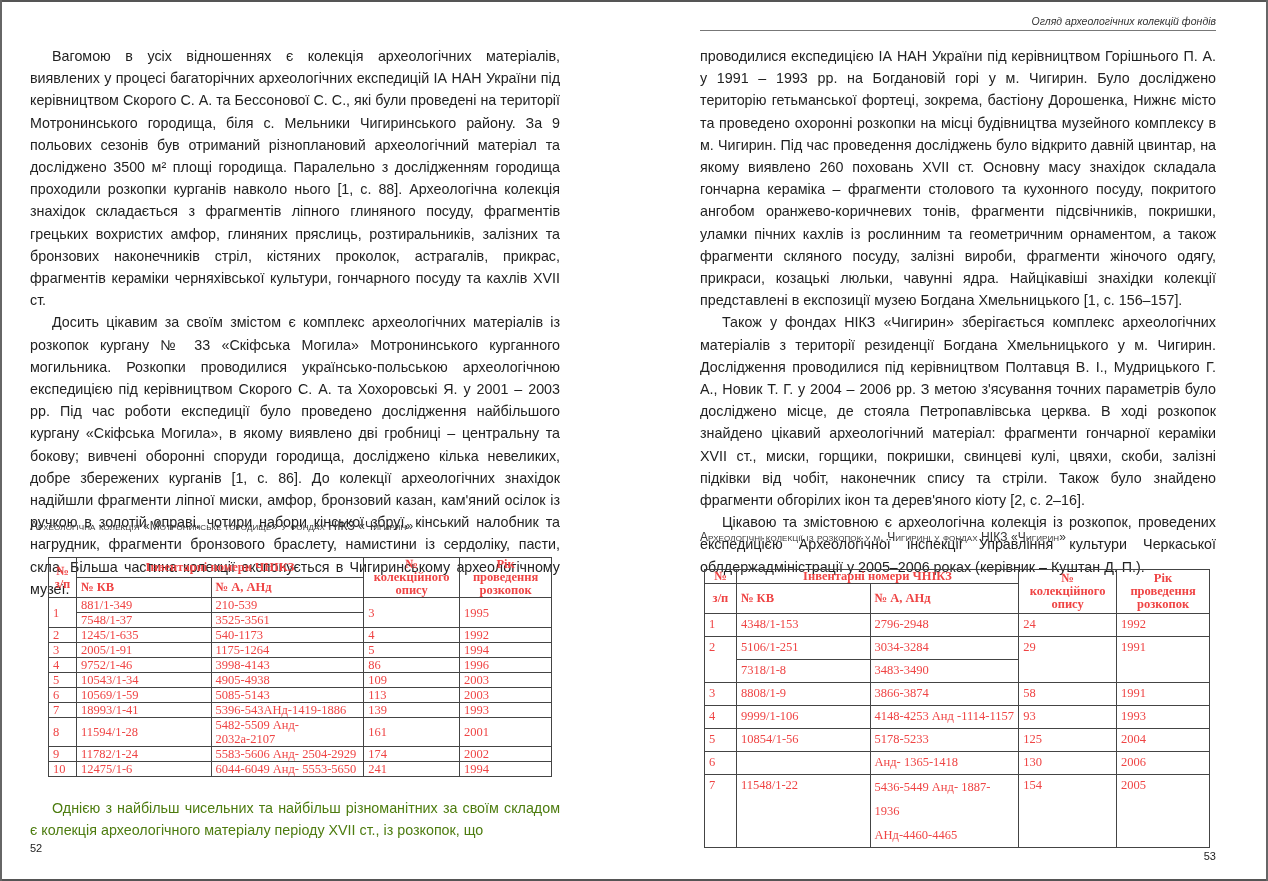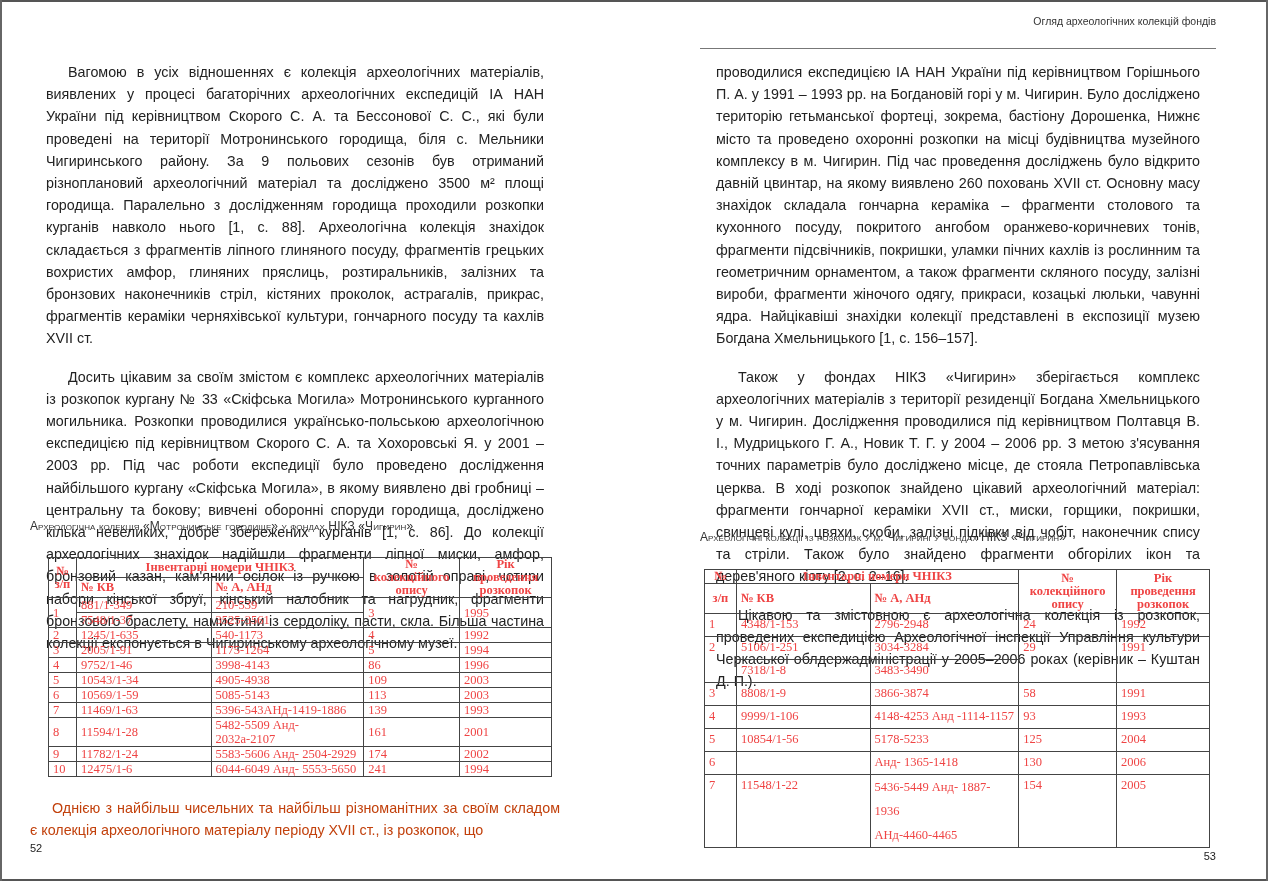--- a/index.html
+++ b/index.html
@@ -13,32 +13,32 @@
   .frame-top { position: absolute; left: 0; top: 0; width: 1268px; height: 2px; background: #555; }
   .frame-bottom { position: absolute; left: 0; bottom: 0; width: 1268px; height: 2px; background: #555; }
   .frame-left { position: absolute; left: 0; top: 0; width: 2px; height: 881px; background: #666; }
   .frame-right { position: absolute; right: 0; top: 0; width: 2px; height: 881px; background: #666; }
 
   .page { position: absolute; top: 0; height: 881px; }
   .page-left { left: 30px; width: 530px; }
   .page-right { left: 700px; width: 516px; }
 
   .running-head {
-    font-size: 10.5px; color: #333;
+    font-style: italic; font-size: 10.5px; color: #333;
     border-bottom: 1px solid #777;
-    padding-bottom: 20px;
+    padding-bottom: 2px;
   }
   .page-left .running-head { position: absolute; top: 29px; left: 0; width: 530px; }
   .page-right .running-head { position: absolute; top: 15px; left: 0; width: 516px; text-align: right; line-height: 13px; }
 
   .body-text {
     font-size: 14.3px; line-height: 22.2px; text-align: justify;
     color: #222;
   }
-  .body-text p { margin: 16px; text-indent: 22px; }
+  .body-text p { margin: 0; text-indent: 22px; }
   .page-left .body-text { position: absolute; top: 45px; left: 0; width: 530px; }
   .page-right .body-text { position: absolute; top: 45px; left: 0; width: 516px; }
 
   .caption {
     position: absolute; font-size: 12px; color: #333;
     font-variant: small-caps; letter-spacing: 0.1px;
   }
   .page-left .caption { top: 519px; left: 0; text-align: right; }
   .page-right .caption { top: 530px; left: 0; }
 
@@ -50,21 +50,21 @@
     border: 1px solid #444; padding: 0 4px; vertical-align: top; text-align: left;
   }
   table.inv th { font-weight: bold; text-align: center; vertical-align: middle; font-size: 12.5px; line-height: 13px; }
   table.inv th.left { text-align: left; }
   .page-left table.inv { top: 557px; left: 18px; width: 504px; }
   .page-left table.inv td { height: 14px; line-height: 14px; }
   .page-right table.inv { top: 569px; left: 4px; width: 506px; }
   .page-right table.inv td { height: 22px; line-height: 20px; }
   td.mid { vertical-align: middle !important; }
 
-  .tail-text { position: absolute; font-size: 14.3px; line-height: 22px; text-align: justify; color: #c2410c; }
+  .tail-text { position: absolute; font-size: 14.3px; line-height: 22px; text-align: justify; color: #4d7c0f; }
   .page-left .tail-text { top: 797px; left: 0; width: 530px; }
   .tail-text p { margin: 0; text-indent: 22px; }
 
   .page-number { position: absolute; font-size: 11px; color: #222; }
   .page-left .page-number { top: 842px; left: 0; }
   .page-right .page-number { top: 842px; right: 0; margin-top: 8px; }
 </style>
 </head>
 <body>
 
@@ -142,21 +142,21 @@
         </tr>
     <tr>
           <td>6</td>
           <td>10569/1-59</td>
           <td>5085-5143</td>
           <td>113</td>
           <td>2003</td>
         </tr>
     <tr>
           <td>7</td>
-          <td>11469/1-63</td>
+          <td>18993/1-41</td>
           <td>5396-543АНд-1419-1886</td>
           <td>139</td>
           <td>1993</td>
         </tr>
     <tr>
           <td class="mid">8</td>
           <td class="mid">11594/1-28</td>
           <td>5482-5509 Анд- 2032а-2107</td>
           <td class="mid">161</td>
           <td class="mid">2001</td>

